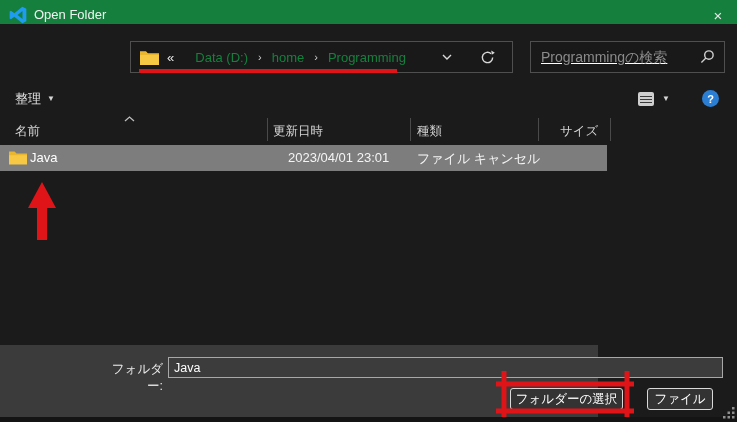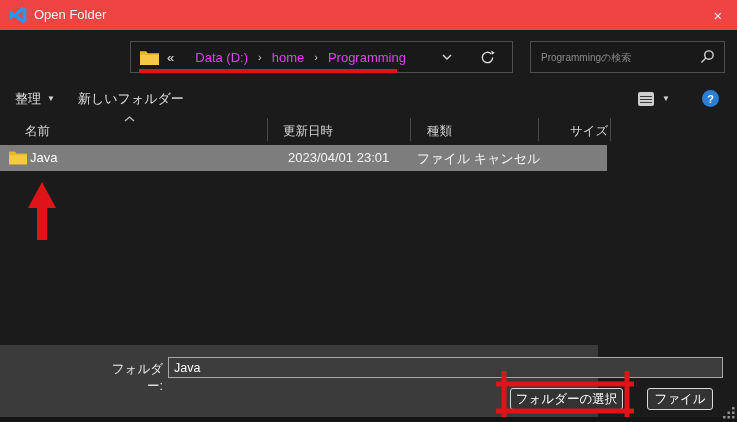--- a/index.html
+++ b/index.html
@@ -3,65 +3,65 @@
 <meta charset="utf-8">
 <style>
   * { margin:0; padding:0; box-sizing:border-box; }
   html,body { background:#000; }
   body { font-family:"Liberation Sans","DejaVu Sans",sans-serif; }
   .window {
     position:relative; width:737px; height:422px; overflow:hidden;
     background:#1b1b1b; outline:1px solid #333;
   }
   
-  .titlebar { position:absolute; left:0; top:0; width:737px; height:30px; background:#ef4444;text-align:right; }
+  .titlebar { position:absolute; left:0; top:0; width:737px; height:24px; background:#15803d;text-align:right; }
   .vscode-logo { position:absolute; left:8px; top:5px; width:20px; height:20px; }
   .title-text { position:absolute; left:34px; top:7px; font-size:13px; color:#f2f2f2; }
   .close-btn { position:absolute; right:0; top:0; width:38px; height:30px; color:#e8e8e8;
     font-size:15px; display:flex; align-items:center; justify-content:center; cursor:pointer; }
   
   .navbar { position:absolute; left:0; top:30px; width:737px; height:52px; background:#1b1b1b; }
   .navbtn { position:absolute; top:42px; height:28px; color:#e4e4e4; font-size:16px;
     display:flex; align-items:center; justify-content:center; }
   .nav-back{ left:6px; width:26px; } .nav-fwd{ left:38px; width:26px; }
   .nav-recent{ left:68px; width:20px; } .nav-up{ left:96px; width:26px; }
   .addressbar { position:absolute; left:130px; top:11px; width:383px; height:32px;
     background:#191919; border:1px solid #4f4f4f; display:flex; align-items:center; }
   .addr-folder { margin-left:9px; }
   .addr-overflow { margin-left:8px; color:#e6e6e6; font-size:13px; }
-  .crumb { color:#d946ef; font-size:13px; padding:0 2px; cursor:pointer;text-align:center; }
+  .crumb { color:#15803d; font-size:13px; padding:0 2px; cursor:pointer;text-align:center; }
   .crumb-sep { color:#cfcfcf; font-size:11px; padding:0 8px; }
   .addr-dd { position:absolute; right:52px; top:0; width:26px; height:30px;
     display:flex; align-items:center; justify-content:center; }
   .addr-refresh { position:absolute; right:12px; top:0; width:26px; height:30px;
     display:flex; align-items:center; justify-content:center; }
   .annot-underline { position:absolute; left:8px; top:27px; width:258px; height:4px;
     background:#df1418; }
   .searchbox { position:absolute; left:530px; top:11px; width:195px; height:32px;
     background:#191919; border:1px solid #4f4f4f; }
   .searchbox input { position:absolute; left:0; top:0; width:165px; height:30px;
-    background:transparent; border:none; outline:none; color:#3b82f6; font-size:10px;
-    padding-left:10px; font-family:inherit; }
+    background:transparent; border:none; outline:none; color:#ffffff; font-size:14px;
+    padding-left:10px; font-family:inherit;text-decoration:underline; }
   .searchbox input::placeholder { color:#8b8b8b; }
   .search-glyph { position:absolute; right:9px; top:7px; }
   
   .toolbar { position:absolute; left:0; top:82px; width:737px; height:33px; background:#1b1b1b;text-align:right; }
   .tbtn { position:absolute; top:0; height:33px; display:flex; align-items:center;
     color:#e2e2e2; font-size:13px; cursor:pointer; }
   .organize { left:15px; } .organize .caret { font-size:8px; margin-left:6px; color:#d5d5d5; }
   .newfolder { left:78px; }
   .viewbtn { left:638px; } .viewbtn .caret { font-size:8px; margin-left:8px; color:#d5d5d5; }
   .viewicon { width:16px; height:14px; background:#cfcfcf; border-radius:2px;
     background-image:repeating-linear-gradient(#cfcfcf 0 2px, #3a3a3a 2px 3px); border:2px solid #cfcfcf; }
   .helpbtn { left:702px; }
   .helpcircle { width:17px; height:17px; border-radius:50%; background:#2a7fd4; color:#fff;
     font-size:11px; font-weight:bold; display:flex; align-items:center; justify-content:center; }
   
   .colheaders { position:absolute; left:0; top:115px; width:737px; height:28px; color:#d4d4d4; font-size:12.5px; }
-  .colh { position:absolute; top:8px; cursor:pointer;margin-left:10px; }
+  .colh { position:absolute; top:8px; cursor:pointer; }
   .colsep { position:absolute; top:3px; width:1px; height:23px; background:#4a4a4a; }
   .sortcaret { position:absolute; left:124px; top:1px; }
   
   .filelist { position:absolute; left:0; top:143px; width:737px; height:202px; }
   .filerow { position:absolute; left:0; top:2px; width:607px; height:26px; background:#7d7d7d;
     cursor:pointer; }
   .cell { position:absolute; top:5px; font-size:13px; color:#ffffff; }
   .cell-name { left:30px; } .cell-icon { position:absolute; left:9px; top:5px; }
   .cell-date { left:273px; color:#f4f4f4;margin-left:15px; } .cell-type { left:417px; color:#f4f4f4; }
   
@@ -137,23 +137,20 @@
         <line x1="1.5" y1="14.5" x2="6.3" y2="9.7" stroke="#cfcfcf" stroke-width="1.5"></line>
       </svg>
     </div>
   </div>
 
   <div class="toolbar">
     <div class="tbtn organize">
       <span>整理</span>
       <span class="caret">▼</span>
     </div>
-    <div class="tbtn newfolder">
-      <span>新しいフォルダー</span>
-    </div>
     <div class="tbtn viewbtn">
       <span class="viewicon"></span>
       <span class="caret">▼</span>
     </div>
     <div class="tbtn helpbtn">
       <span class="helpcircle">?</span>
     </div>
   </div>
 
   <div class="colheaders">

